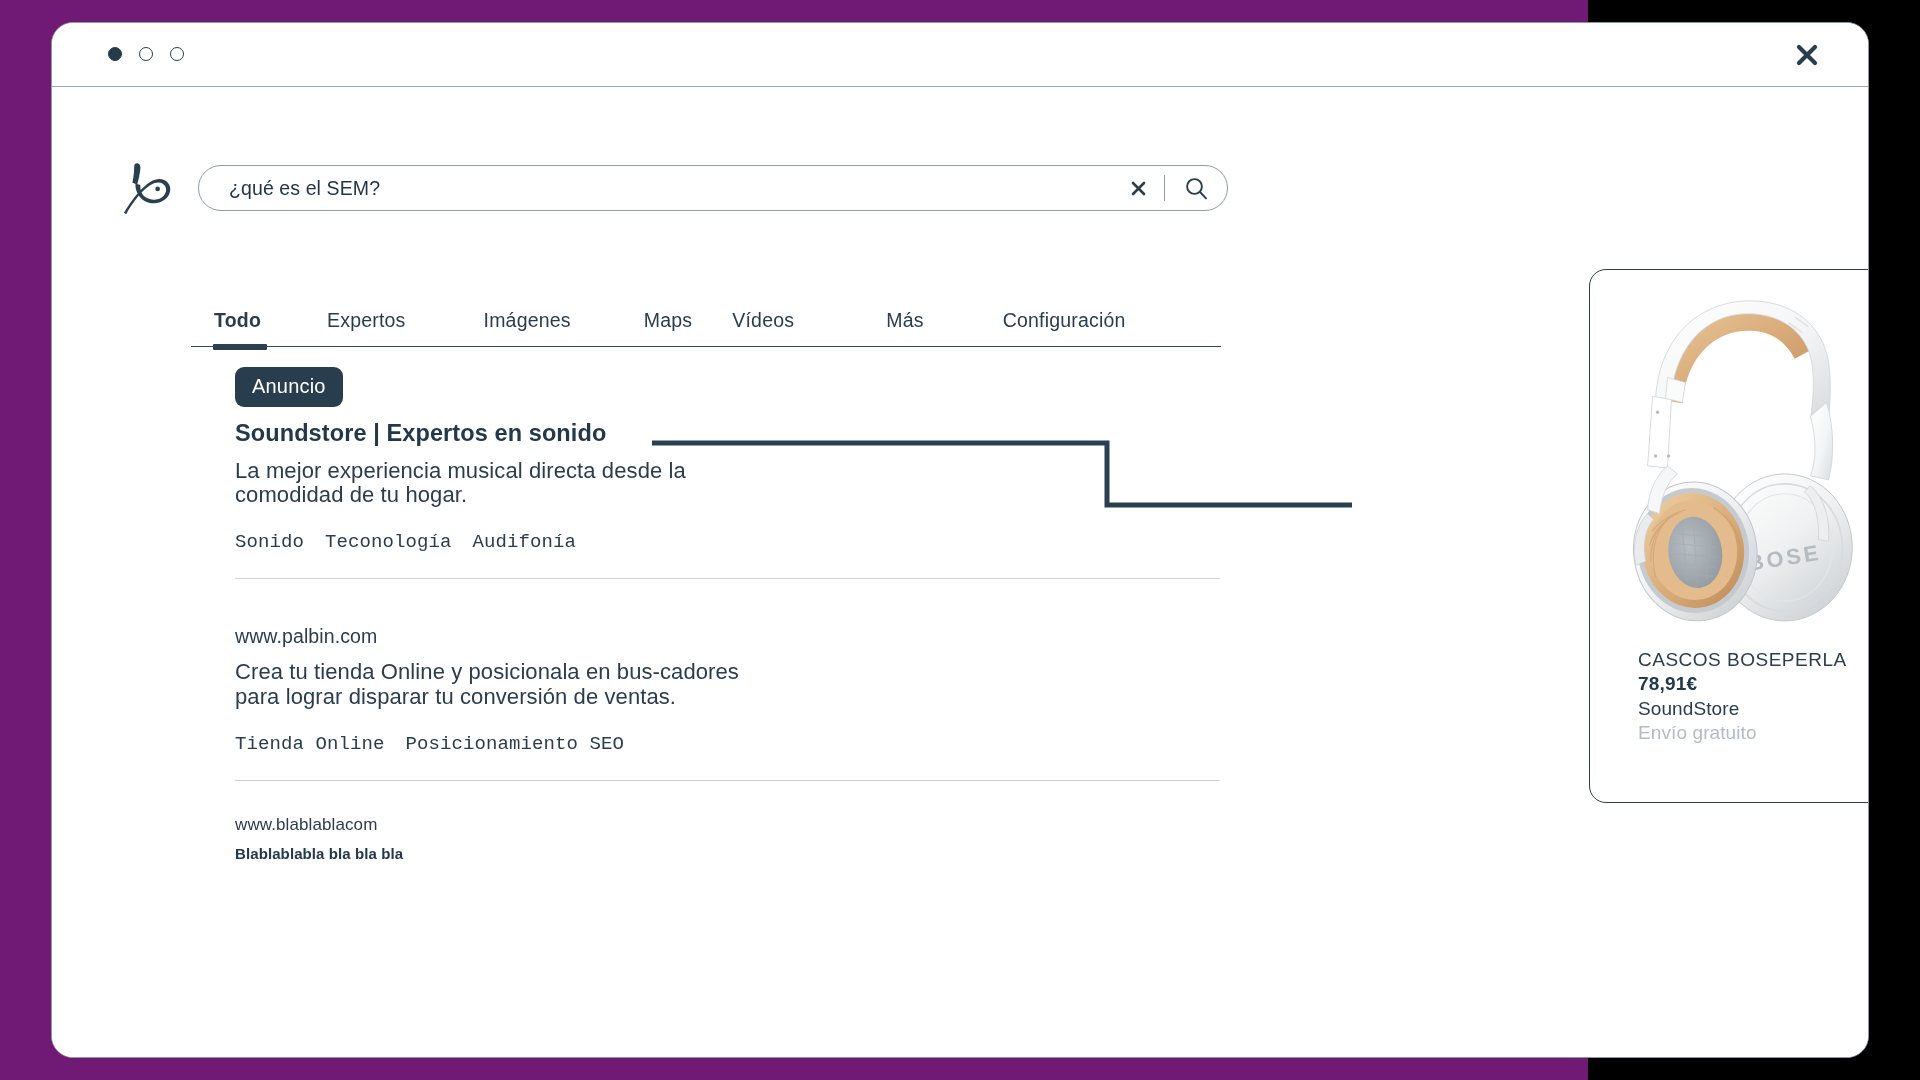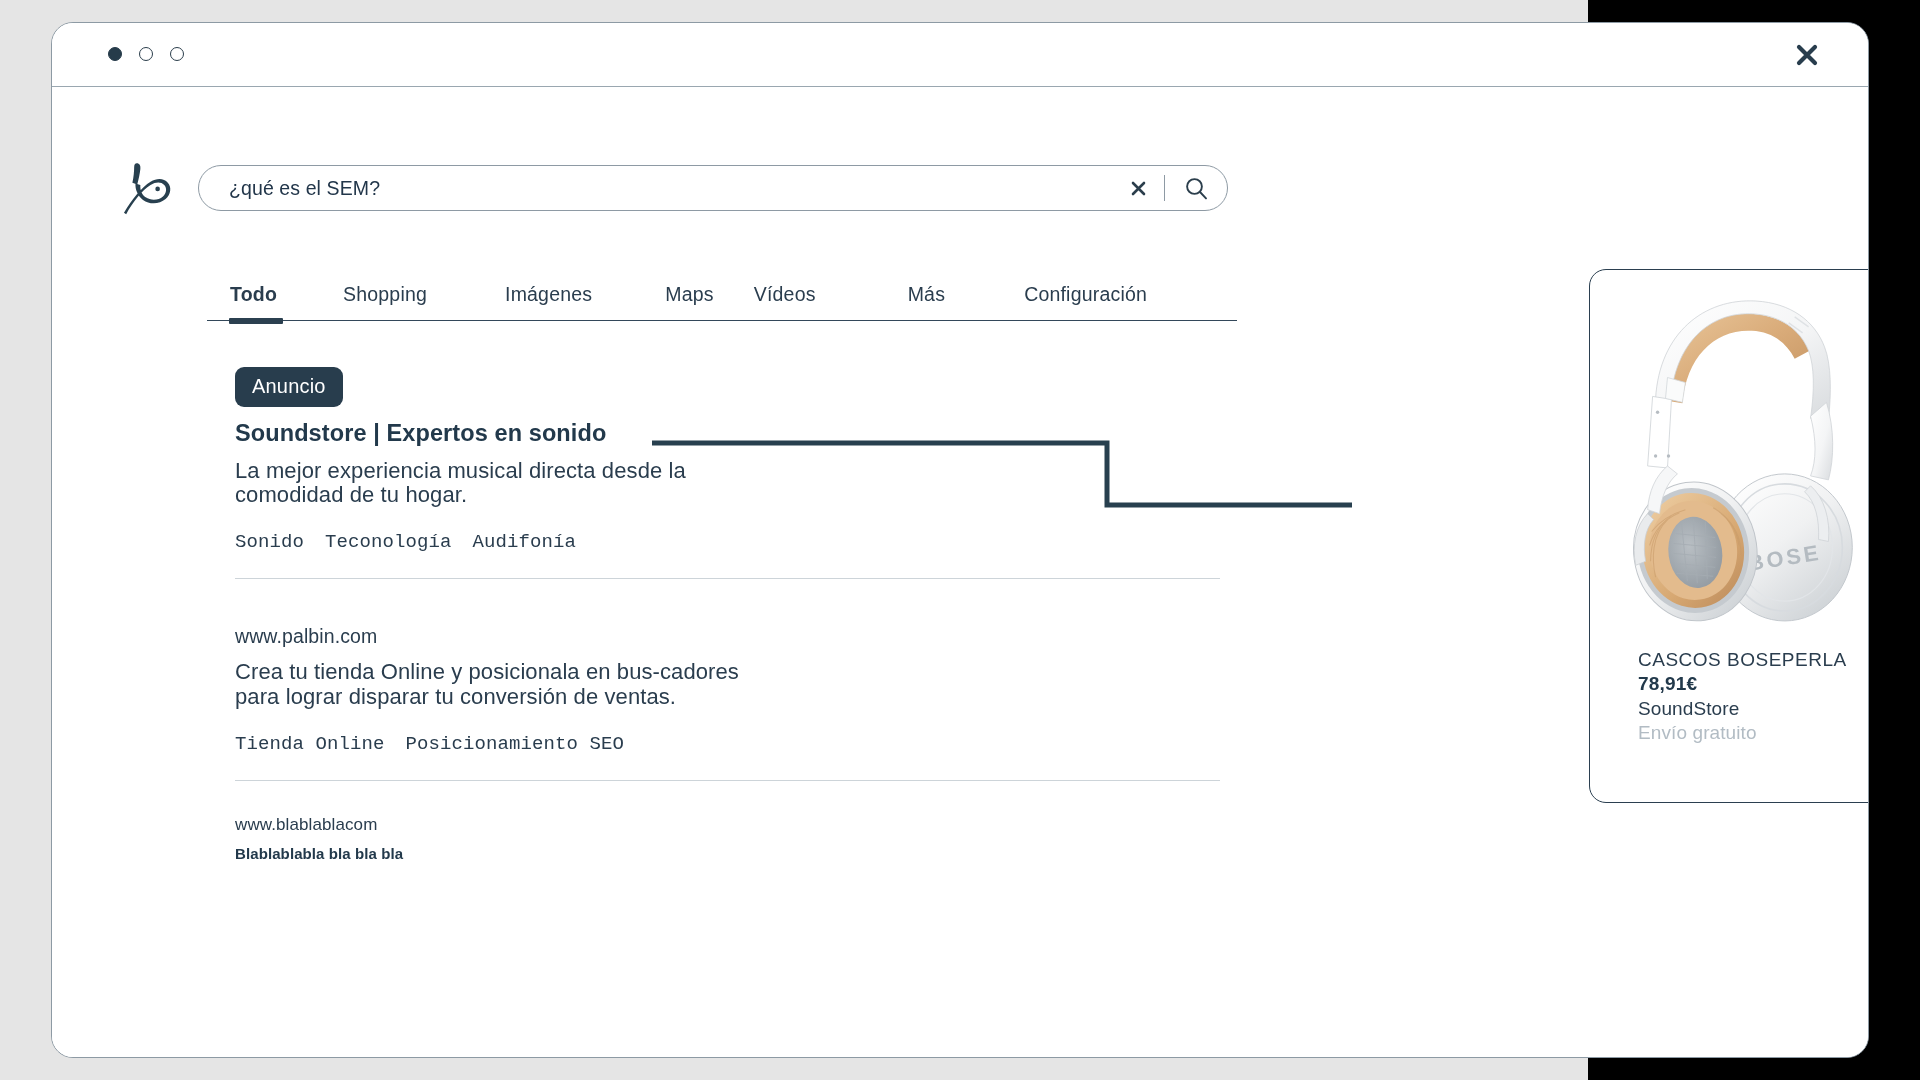--- a/index.html
+++ b/index.html
@@ -10,21 +10,21 @@
     height: 1080px;
     background: #000000;
     font-family: "Liberation Sans", "DejaVu Sans", sans-serif;
     overflow: hidden;
   }
 
   #root {
     position: relative;
     width: 1588px;
     height: 1080px;
-    background: #e5e5e5;
+    background: #701a75;
   }
 
   
   .window {
     position: absolute;
     left: 51px;
     top: 22px;
     width: 1818px;
     height: 1036px;
     background: #ffffff;
@@ -132,21 +132,21 @@
     display: flex; align-items: center; justify-content: center;
     cursor: pointer;
     margin-right: 8px;
     background: none; border: none;
     flex: 0 0 auto;
   }
 
   
   .tabs-wrap {
     position: absolute;
-    left: 155px;
+    left: 139px;
     top: 196px;
     width: 1030px;
   }
   .tabs {
     display: flex;
     align-items: flex-end;
     gap: 0;
     padding-bottom: 14px;
     border-bottom: 1.5px solid #33485a;
     position: relative;
@@ -167,21 +167,21 @@
     height: 6px;
     background: #2b4050;
     border-radius: 1px;
   }
   .t0 { margin-left: 23px; }
   .t1 { margin-left: 66px; }
   .t2 { margin-left: 78px; }
   .t3 { margin-left: 73px; }
   .t4 { margin-left: 40px; }
   .t5 { margin-left: 92px; }
-  .t6 { margin-left: 79px; }
+  .t6 { margin-left: 79px; margin-top: 26px; }
 
   
   .results {
     position: absolute;
     left: 183px;
     top: 280px;
     width: 985px;
   }
   .result { position: relative; }
 
@@ -339,21 +339,21 @@
               <circle cx="10.5" cy="10.5" r="7.4" fill="none" stroke="#2b3e4c" stroke-width="1.9"></circle>
               <path d="M16 16 L22 22.4" stroke="#2b3e4c" stroke-width="1.9" stroke-linecap="round"></path>
             </svg>
           </button>
         </div>
       </div>
 
       <div class="tabs-wrap">
         <div class="tabs">
           <div class="tab active t0">Todo</div>
-          <div class="tab t1">Shopping</div>
+          <div class="tab t1">Expertos</div>
           <div class="tab t2">Imágenes</div>
           <div class="tab t3">Maps</div>
           <div class="tab t4">Vídeos</div>
           <div class="tab t5">Más</div>
           <div class="tab t6">Configuración</div>
           <div class="tab-ind"></div>
         </div>
       </div>
 
       <div class="results">

